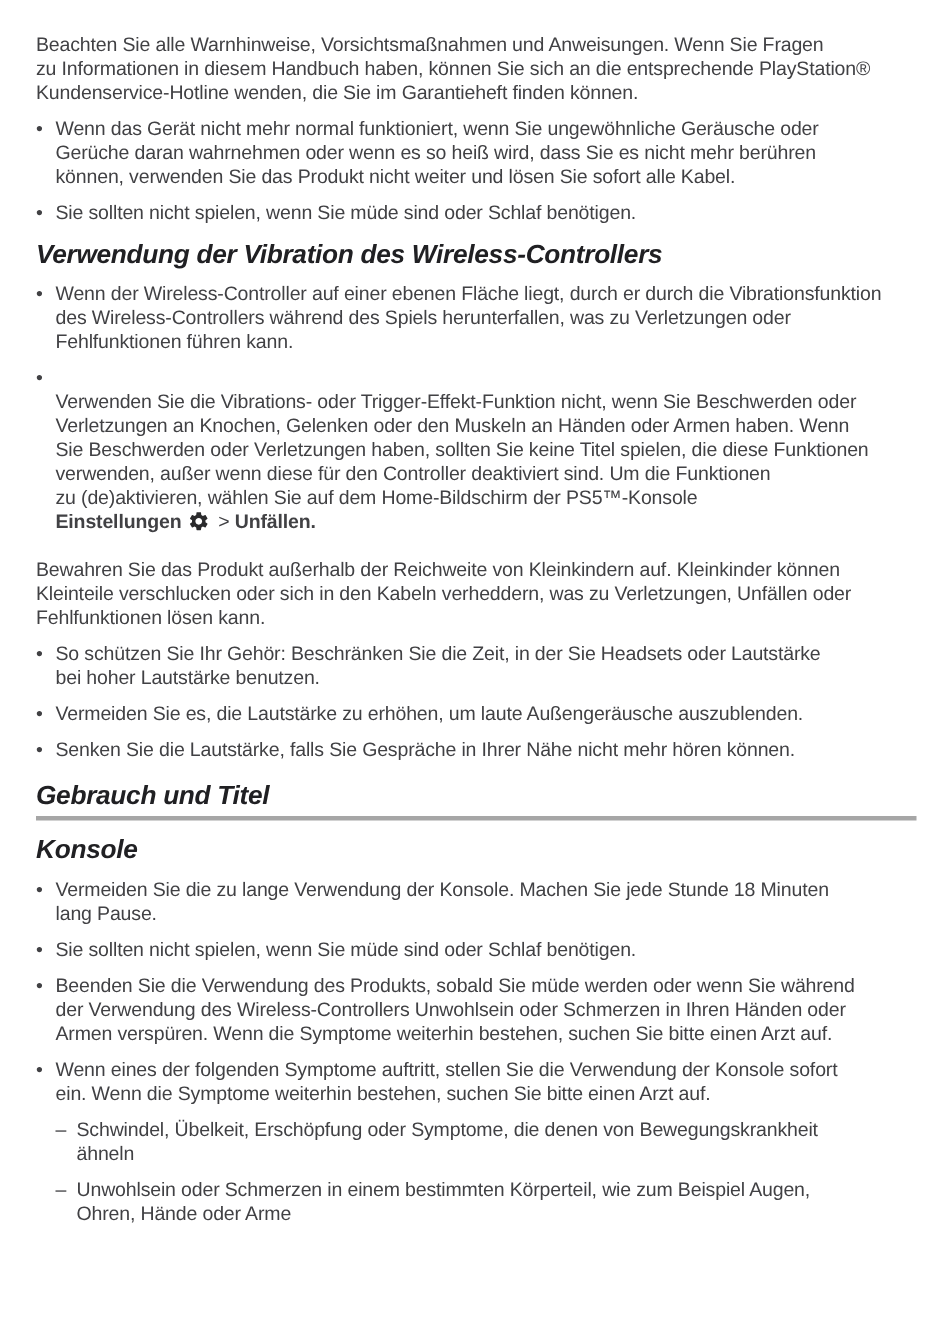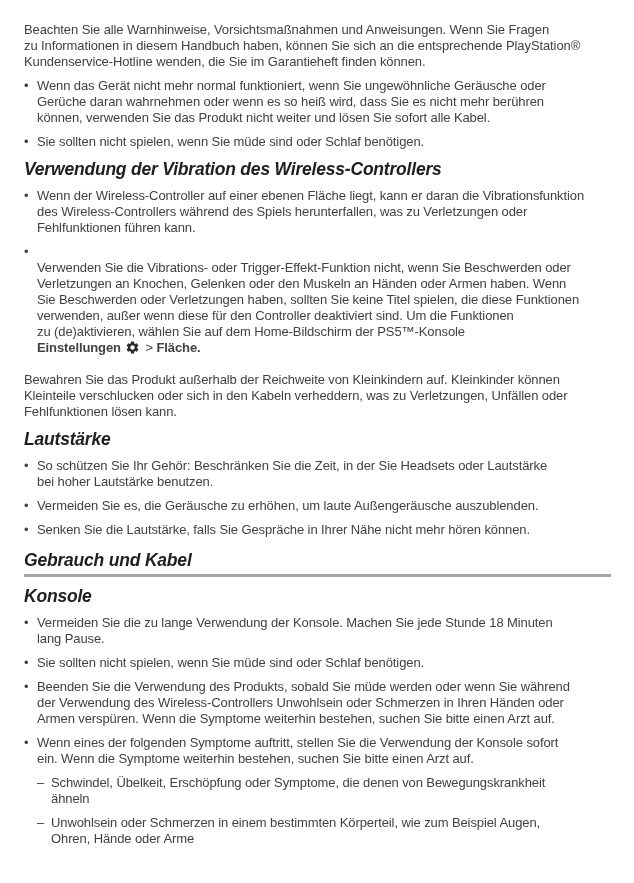--- a/index.html
+++ b/index.html
@@ -83,58 +83,57 @@
   </div>
   <div class="bullet">
     <span class="marker">•</span>
     <span class="btext body-text">Sie sollten nicht spielen, wenn Sie müde sind oder Schlaf benötigen.</span>
   </div>
 
   <h2 class="sec">Verwendung der Vibration des Wireless-Controllers</h2>
 
   <div class="bullet">
     <span class="marker">•</span>
-    <span class="btext body-text">Wenn der Wireless-Controller auf einer ebenen Fläche liegt, kann er daran die Vibrationsfunktion
+    <span class="btext body-text">Wenn der Wireless-Controller auf einer ebenen Fläche liegt, durch er durch die Vibrationsfunktion
 des Wireless-Controllers während des Spiels herunterfallen, was zu Verletzungen oder
 Fehlfunktionen führen kann.</span>
   </div>
   <div class="bullet">
     <span class="marker">•</span>
     <span class="btext body-text">
       <span>Verwenden Sie die Vibrations- oder Trigger-Effekt-Funktion nicht, wenn Sie Beschwerden oder
 Verletzungen an Knochen, Gelenken oder den Muskeln an Händen oder Armen haben. Wenn
 Sie Beschwerden oder Verletzungen haben, sollten Sie keine Titel spielen, die diese Funktionen
 verwenden, außer wenn diese für den Controller deaktiviert sind. Um die Funktionen
 zu (de)aktivieren, wählen Sie auf dem Home-Bildschirm der PS5™-Konsole</span>
       <span class="menupath"><span class="semib">Einstellungen</span><svg class="gear-svg" viewBox="0 0 24 24" xmlns="http://www.w3.org/2000/svg">
             <path d="M19.14,12.94c0.04-0.3,0.06-0.61,0.06-0.94c0-0.32-0.02-0.64-0.07-0.94l2.03-1.58c0.18-0.14,0.23-0.41,0.12-0.61 l-1.92-3.32c-0.12-0.22-0.37-0.29-0.59-0.22l-2.39,0.96c-0.5-0.38-1.03-0.7-1.62-0.94L14.4,2.81c-0.04-0.24-0.24-0.41-0.48-0.41 h-3.84c-0.24,0-0.43,0.17-0.47,0.41L9.25,5.35C8.66,5.59,8.12,5.92,7.63,6.29L5.24,5.33c-0.22-0.08-0.47,0-0.59,0.22L2.74,8.87 C2.62,9.08,2.66,9.34,2.86,9.48l2.03,1.58C4.84,11.36,4.8,11.69,4.8,12s0.02,0.64,0.07,0.94l-2.03,1.58 c-0.18,0.14-0.23,0.41-0.12,0.61l1.92,3.32c0.12,0.22,0.37,0.29,0.59,0.22l2.39-0.96c0.5,0.38,1.03,0.7,1.62,0.94l0.36,2.54 c0.05,0.24,0.24,0.41,0.48,0.41h3.84c0.24,0,0.44-0.17,0.47-0.41l0.36-2.54c0.59-0.24,1.13-0.56,1.62-0.94l2.39,0.96 c0.22,0.08,0.47,0,0.59-0.22l1.92-3.32c0.12-0.22,0.07-0.47-0.12-0.61L19.14,12.94z M12,15.6c-1.98,0-3.6-1.62-3.6-3.6 s1.62-3.6,3.6-3.6s3.6,1.62,3.6,3.6S13.98,15.6,12,15.6z"></path>
-          </svg> <span>&gt;</span> <span class="semib">Fläche.</span></span>
+          </svg> <span>&gt;</span> <span class="semib">Unfällen.</span></span>
     </span>
   </div>
 
   <p class="body-text">Bewahren Sie das Produkt außerhalb der Reichweite von Kleinkindern auf. Kleinkinder können
 Kleinteile verschlucken oder sich in den Kabeln verheddern, was zu Verletzungen, Unfällen oder
 Fehlfunktionen lösen kann.</p>
 
-  <h2 class="sec">Lautstärke</h2>
   <div class="bullet">
     <span class="marker">•</span>
     <span class="btext body-text">So schützen Sie Ihr Gehör: Beschränken Sie die Zeit, in der Sie Headsets oder Lautstärke
 bei hoher Lautstärke benutzen.</span>
   </div>
   <div class="bullet">
     <span class="marker">•</span>
-    <span class="btext body-text">Vermeiden Sie es, die Geräusche zu erhöhen, um laute Außengeräusche auszublenden.</span>
+    <span class="btext body-text">Vermeiden Sie es, die Lautstärke zu erhöhen, um laute Außengeräusche auszublenden.</span>
   </div>
   <div class="bullet">
     <span class="marker">•</span>
     <span class="btext body-text">Senken Sie die Lautstärke, falls Sie Gespräche in Ihrer Nähe nicht mehr hören können.</span>
   </div>
 
-  <h2 class="sec chapter">Gebrauch und Kabel</h2>
+  <h2 class="sec chapter">Gebrauch und Titel</h2>
   <div class="rule"></div>
 
   <h2 class="sec">Konsole</h2>
   <div class="bullet">
     <span class="marker">•</span>
     <span class="btext body-text">Vermeiden Sie die zu lange Verwendung der Konsole. Machen Sie jede Stunde 18 Minuten
 lang Pause.</span>
   </div>
   <div class="bullet">
     <span class="marker">•</span>

